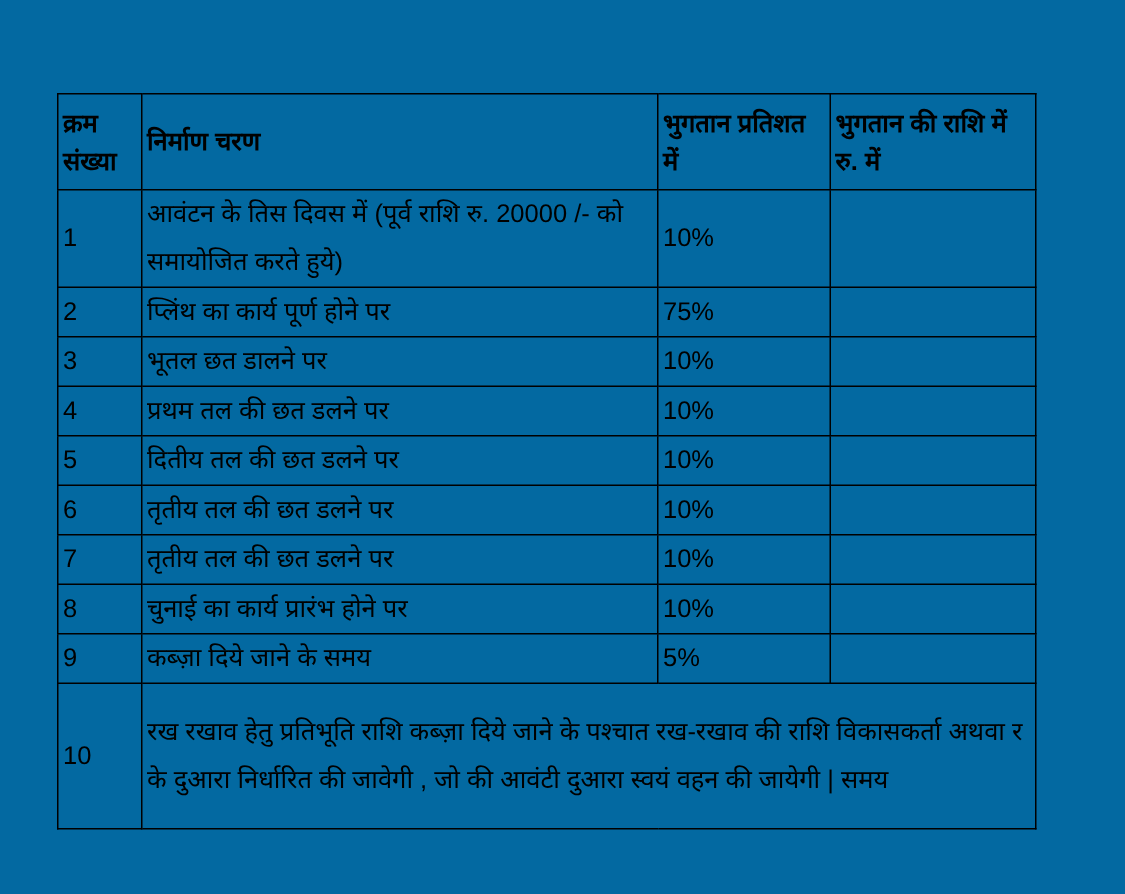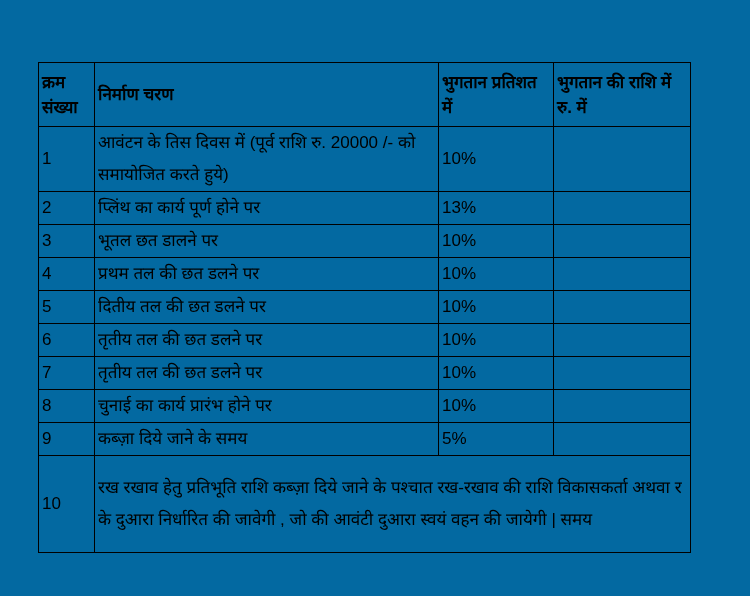--- a/index.html
+++ b/index.html
@@ -67,21 +67,21 @@
     <tbody>
       <tr class="row-tall">
         <td>1</td>
         <td>आवंटन के तिस दिवस में (पूर्व राशि रु. 20000 /- को समायोजित करते हुये)</td>
         <td>10%</td>
         <td></td>
       </tr>
       <tr class="row-single">
         <td>2</td>
         <td>प्लिंथ का कार्य पूर्ण होने पर</td>
-        <td>13%</td>
+        <td>75%</td>
         <td></td>
       </tr>
       <tr class="row-single">
         <td>3</td>
         <td>भूतल छत डालने पर</td>
         <td>10%</td>
         <td></td>
       </tr>
       <tr class="row-single">
         <td>4</td>

